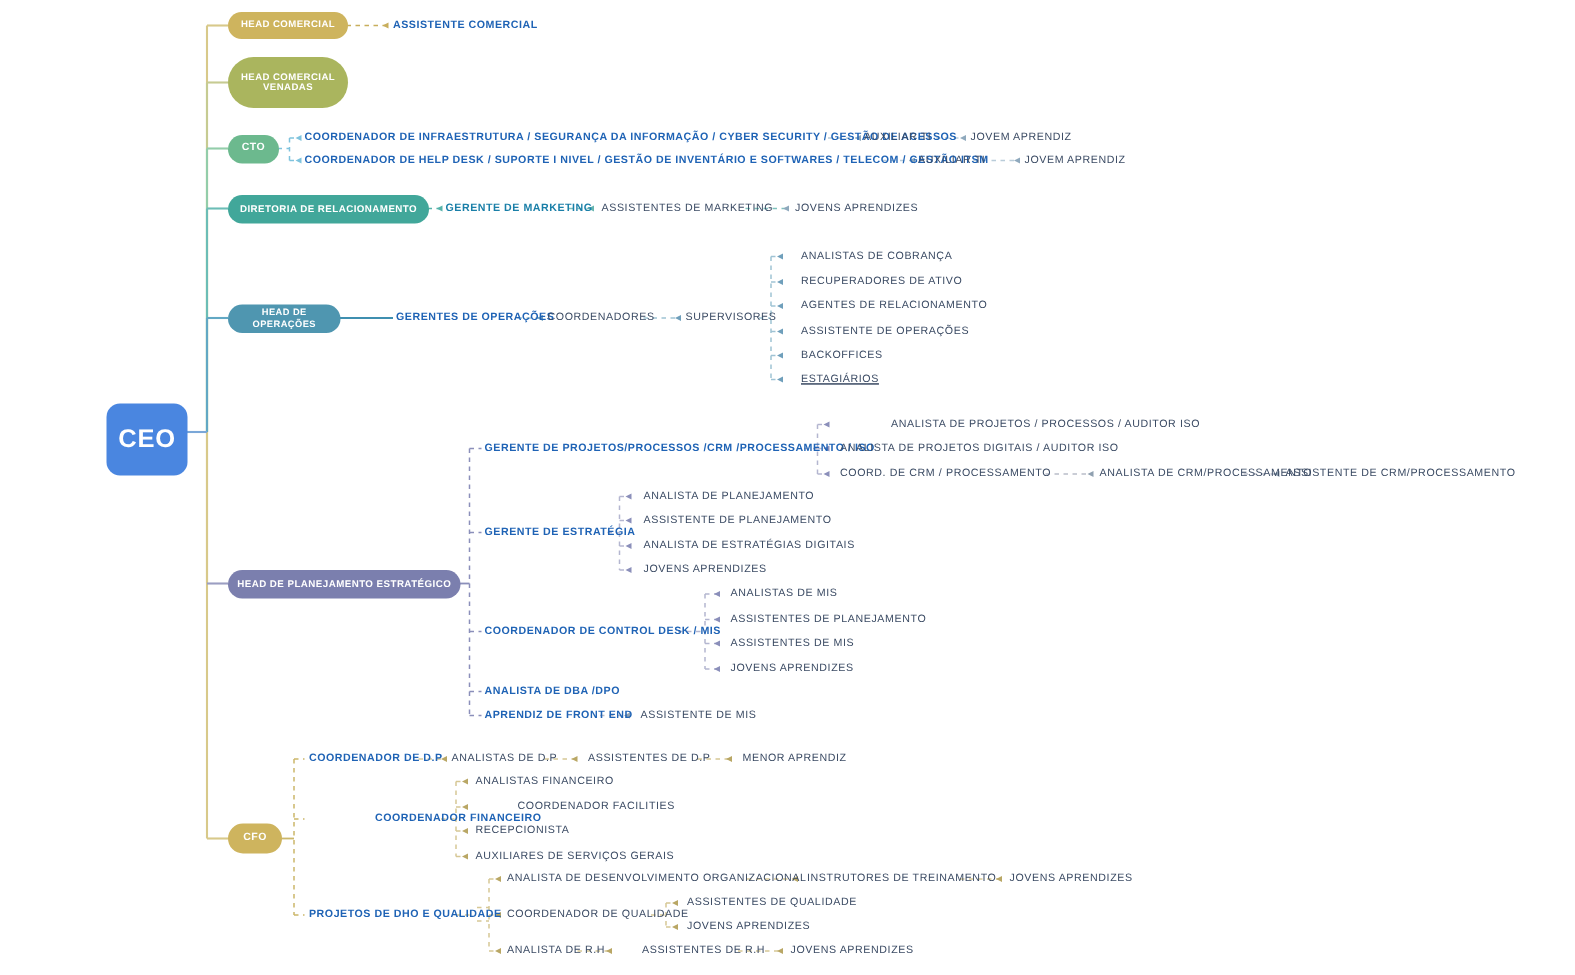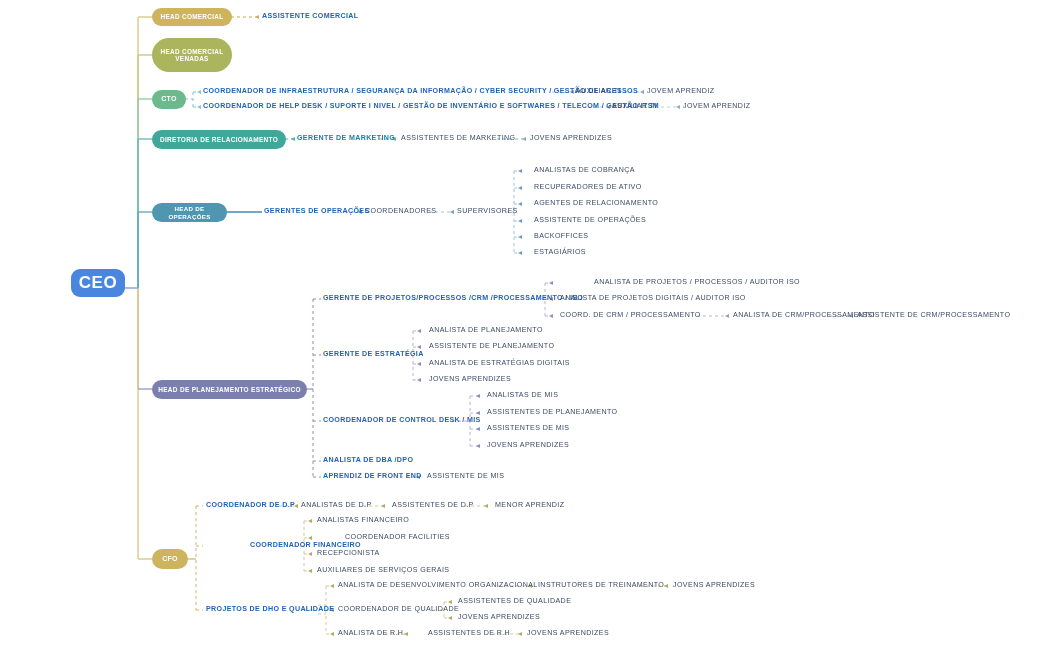--- a/index.html
+++ b/index.html
@@ -267,21 +267,21 @@
     <g fill="#b9a765">
       <path d="M528,586 l4,-2 l0,4 z"></path>
       <path d="M664,586 l4,-2 l0,4 z"></path>
       <path d="M448,602 l4,-2 l0,4 z"></path>
       <path d="M448,618 l4,-2 l0,4 z"></path>
       <path d="M404,634 l4,-2 l0,4 z"></path>
       <path d="M518,634 l4,-2 l0,4 z"></path>
     </g>
   </svg>
 
-  <div class="node ceo" style="left:71px; top:269px; width:54px; height:28px; background:#4a86e0; font-size:17px;">
+  <div class="node ceo" style="left:71px; top:269px; width:54px; height:48px; background:#4a86e0; font-size:17px;">
     <span>CEO</span>
   </div>
 
   <div class="node" style="left:152px; top:8px; width:80px; height:18px; background:#ceb45e; font-size:6.4px;">
     <span>HEAD COMERCIAL</span>
   </div>
 
   <div class="node" style="left:152px; top:38px; width:80px; height:34px; background:#aab55e; font-size:6.4px; flex-direction:column;">
     <span>HEAD COMERCIAL</span>
     <span>VENADAS</span>
@@ -321,21 +321,21 @@
   <div class="lbl plain" style="left:530px; top:139px; color:#3a4a63;">JOVENS APRENDIZES</div>
 
   <div class="lbl" style="left:264px; top:212px; color:#1f63b5;">GERENTES DE OPERAÇÕES</div>
   <div class="lbl plain" style="left:365px; top:212px; color:#3a4a63;">COORDENADORES</div>
   <div class="lbl plain" style="left:457px; top:212px; color:#3a4a63;">SUPERVISORES</div>
   <div class="lbl plain" style="left:534px; top:171px; color:#3a4a63;">ANALISTAS DE COBRANÇA</div>
   <div class="lbl plain" style="left:534px; top:188px; color:#3a4a63;">RECUPERADORES  DE ATIVO</div>
   <div class="lbl plain" style="left:534px; top:204px; color:#3a4a63;">AGENTES DE RELACIONAMENTO</div>
   <div class="lbl plain" style="left:534px; top:221px; color:#3a4a63;">ASSISTENTE DE OPERAÇÕES</div>
   <div class="lbl plain" style="left:534px; top:237px; color:#3a4a63;">BACKOFFICES</div>
-  <div class="lbl plain" style="left:534px; top:253px; color:#3a4a63;">ESTAGIÁRIOS</div>
+  <div class="lbl plain" style="left:534px; top:253px; color:#3a4a63;text-decoration:underline;">ESTAGIÁRIOS</div>
 
   <div class="lbl" style="left:323px; top:299px; color:#1f63b5;">GERENTE DE PROJETOS/PROCESSOS /CRM /PROCESSAMENTO / ISO</div>
   <div class="lbl plain" style="left:560px; top:283px; color:#3a4a63;margin-left:34px;">ANALISTA DE PROJETOS / PROCESSOS / AUDITOR ISO</div>
   <div class="lbl plain" style="left:560px; top:299px; color:#3a4a63;">ANALISTA DE PROJETOS DIGITAIS / AUDITOR ISO</div>
   <div class="lbl plain" style="left:560px; top:316px; color:#3a4a63;">COORD. DE CRM / PROCESSAMENTO</div>
   <div class="lbl plain" style="left:733px; top:316px; color:#3a4a63;">ANALISTA DE CRM/PROCESSAMENTO</div>
   <div class="lbl plain" style="left:857px; top:316px; color:#3a4a63;">ASSISTENTE DE CRM/PROCESSAMENTO</div>
 
   <div class="lbl" style="left:323px; top:355px; color:#1f63b5;">GERENTE DE ESTRATÉGIA</div>
   <div class="lbl plain" style="left:429px; top:331px; color:#3a4a63;">ANALISTA DE PLANEJAMENTO</div>

